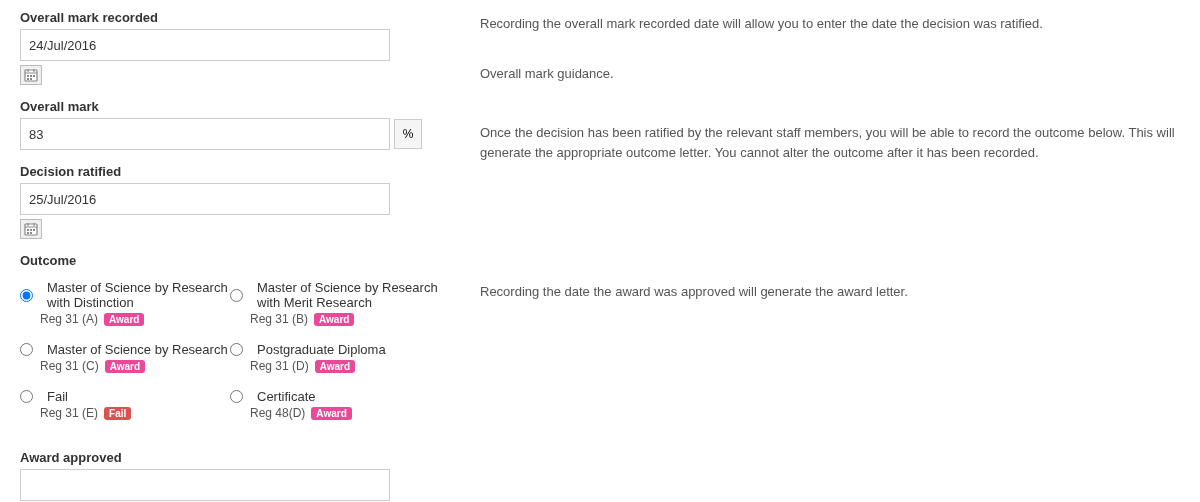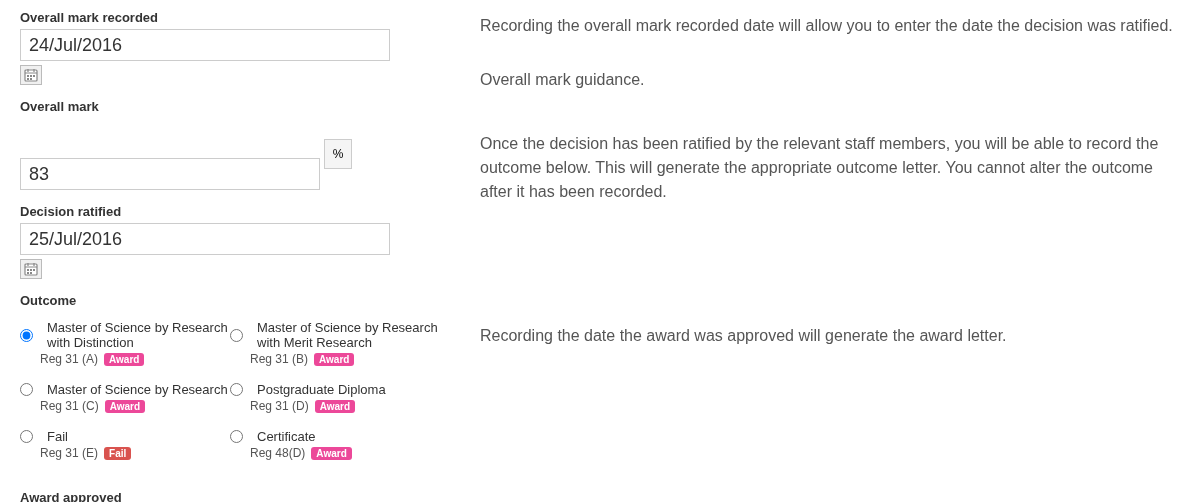--- a/index.html
+++ b/index.html
@@ -33,21 +33,21 @@
     .input-row {
       display: flex;
       align-items: center;
       gap: 4px;
     }
     .text-input {
       width: 370px;
       height: 30px;
       border: 1px solid #ccc;
       padding: 15px 8px;
-      font-size: 18px;
+      font-size: 13px;
       color: #333;
       background: #fff;
     }
     .text-input-full {
       width: 370px;
     }
     .pct-btn {
       height: 30px;
       width: 28px;
       border: 1px solid #ccc;
@@ -118,21 +118,21 @@
     }
     .badge-fail {
       background: #d9534f;
       color: #fff;
       font-size: 10px;
       font-weight: bold;
       padding: 1px 5px;
       border-radius: 3px;
     }
     .right-info {
-      font-size: 16px;
+      font-size: 13px;
       color: #555;
       line-height: 1.5;
       margin-bottom: 20px;
     }
     .right-info-block {
       margin-bottom: 30px;
     }
   </style>
 </head>
 <body>
@@ -157,21 +157,21 @@
           <rect x="9" y="7" width="2" height="2" fill="#888"></rect>
           <rect x="3" y="10" width="2" height="2" fill="#888"></rect>
           <rect x="6" y="10" width="2" height="2" fill="#888"></rect>
         </svg>
       </span>
     </div>
 
     <div class="field-group">
       <span class="field-label">Overall mark</span>
       <div class="input-row">
-        <input type="text" class="text-input" style="width: 300px; margin-top: 40px;" value="83">
+        <input type="text" class="text-input" style="width: 370px;" value="83">
         <button class="pct-btn">%</button>
       </div>
     </div>
 
     <div class="field-group">
       <span class="field-label">Decision ratified</span>
       <div class="input-row">
         <input type="text" class="text-input text-input-full" value="25/Jul/2016" style="">
       </div>
       <span class="calendar-icon">

